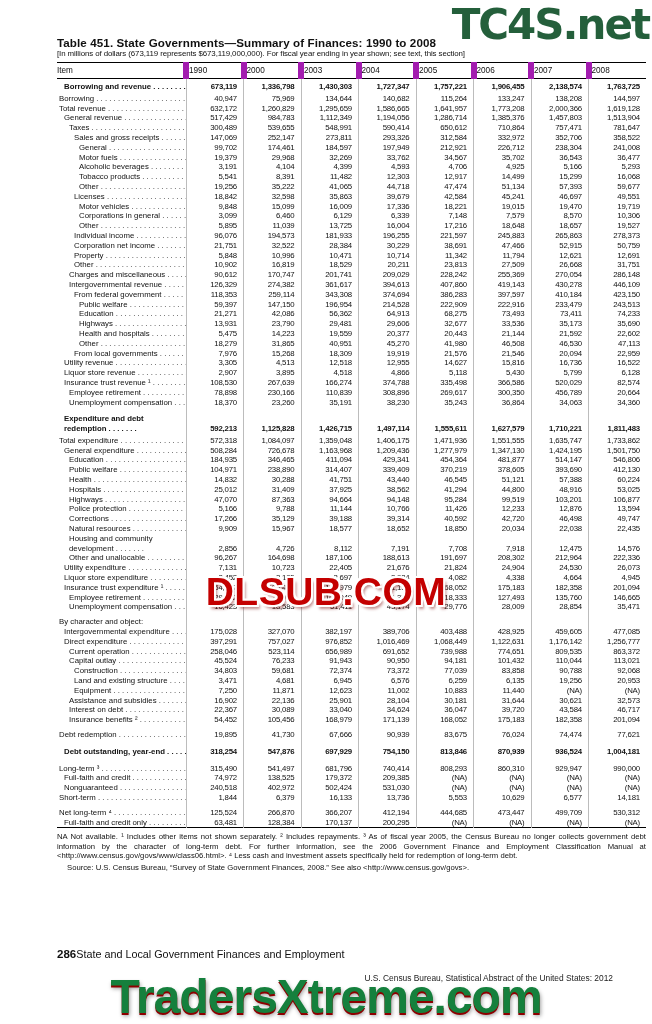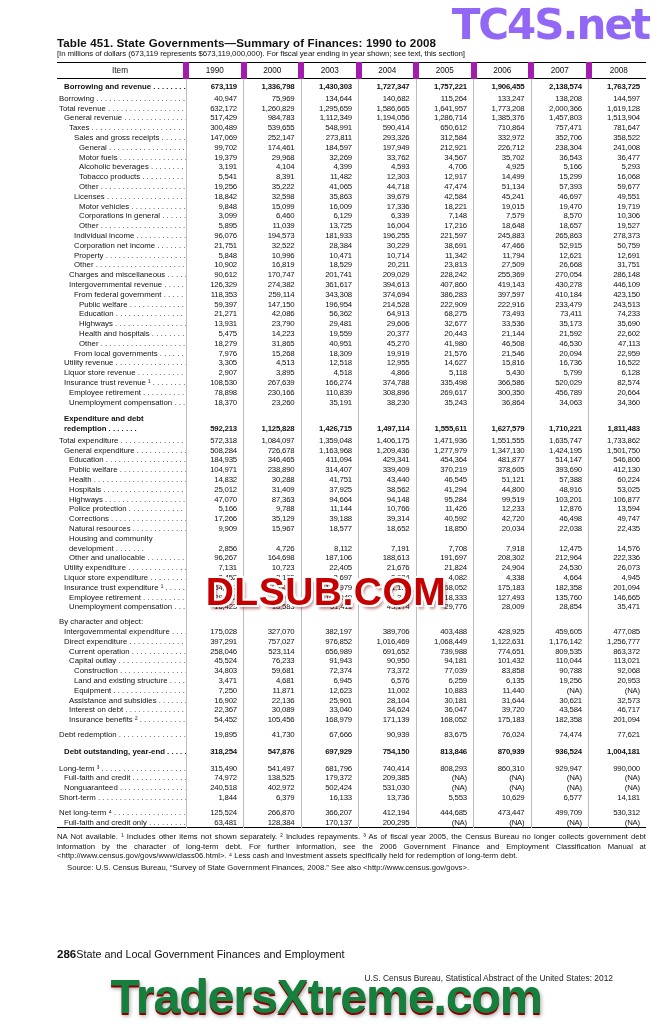--- a/index.html
+++ b/index.html
@@ -5,21 +5,21 @@
   html,body{margin:0;padding:0}
   body{width:652px;height:1024px;position:relative;background:#fff;color:#111;
        font-family:"Liberation Sans",sans-serif;overflow:hidden;-webkit-font-smoothing:antialiased}
   .content{position:absolute;left:57px;top:36px;width:589px}
   .title{font-size:11.6px;font-weight:700;margin:0 0 0;letter-spacing:.1px}
   .subtitle{font-size:7.9px;margin:0 0 4px;letter-spacing:-.1px}
 
   table{border-collapse:collapse;table-layout:fixed;width:589px;
         border-top:1.5px solid #000;border-bottom:1.5px solid #000}
   col.c-item{width:129px} col.c-year{width:57.5px}
-  th{font-size:8.2px;font-weight:400;text-align:center;padding:3px 0;border-bottom:1px solid #000;vertical-align:middle}
+  th{font-size:8.2px;font-weight:400;text-align:left;padding:3px 0;border-bottom:1px solid #000;vertical-align:middle}
   th.col-year{border-left:6px solid #a21caf}
   td{font-size:7.8px;line-height:9.8px;padding:0;vertical-align:bottom}
   td.item{white-space:nowrap;overflow:hidden}
   td.num{text-align:right;padding-right:6px;border-left:1px solid #bcbcbc;letter-spacing:-.2px}
   .ind0{padding-left:2px}.ind1{padding-left:7px}.ind2{padding-left:12px}
   .ind3{padding-left:17px}.ind4{padding-left:22px}
   tr.bold td{font-weight:700;padding-top:3px;padding-bottom:2px}
   tr.gap td{padding-top:5px}
   tr.bold.gap td{padding-top:7px}
   tr.wrap td.item{white-space:normal}
@@ -27,21 +27,21 @@
   tr.wrap .leader::after{content:" . . . . . . ."}
 
   .footnotes{font-size:7.7px;line-height:9.4px;margin:4px 0 0;text-align:justify}
   .source{font-size:7.7px;line-height:9.4px;margin:2px 0 0;text-indent:10px}
 
   .page-footer{position:absolute;left:57px;top:948px;width:589px;font-size:10.8px;white-space:nowrap}
   .page-num{font-weight:700;font-size:11.5px;}
   .credit{position:absolute;left:0;top:973px;width:613px;text-align:right;font-size:8.4px;color:#222}
 
   .wm{position:absolute;font-weight:700;white-space:nowrap}
-  .wm-top{top:0;right:3px;font-size:42px;color:#8b5cf6;letter-spacing:-2px;opacity:.93;
+  .wm-top{top:0;right:3px;font-size:42px;color:#14532d;letter-spacing:-2px;opacity:.93;
           font-family:"DejaVu Sans",sans-serif}
   .wm-mid{top:570px;left:50%;transform:translateX(-50%);font-size:39px;color:#c40000;letter-spacing:.5px;
           text-shadow:-2px -2px 0 #fff,2px -2px 0 #fff,-2px 2px 0 #fff,2px 2px 0 #fff,3px 4px 3px rgba(120,0,0,.45)}
   .wm-bottom{top:969px;left:50%;transform:translateX(-50%);font-size:48px;color:#15803d;letter-spacing:-1px;
           text-shadow:0 2px 0 #8d0000,1px 3px 4px rgba(0,0,0,.4)}
 </style>
 </head>
 <body>
 
 <div class="wm wm-top">TC4S.net</div>

